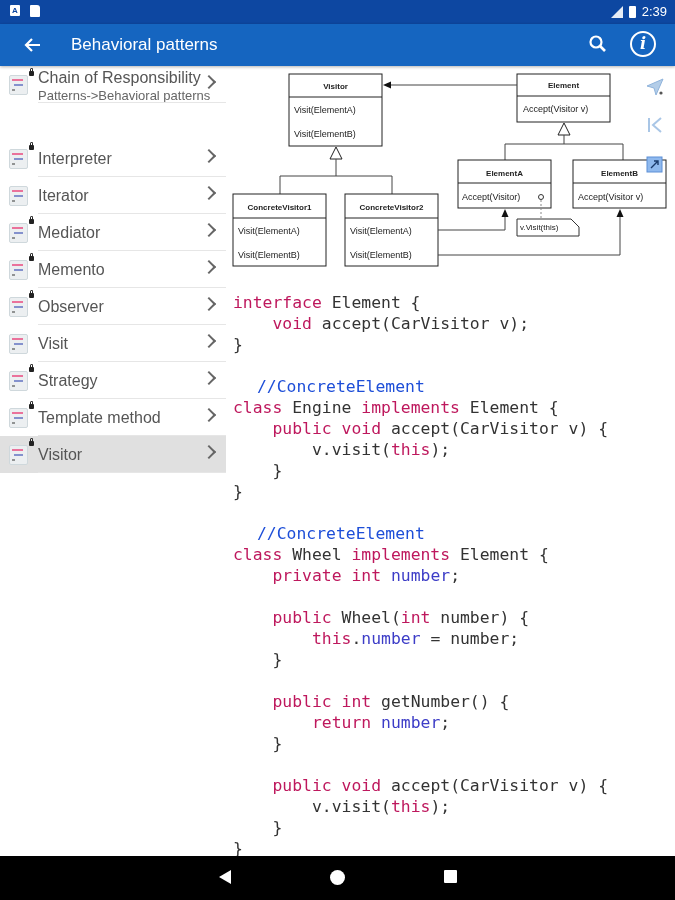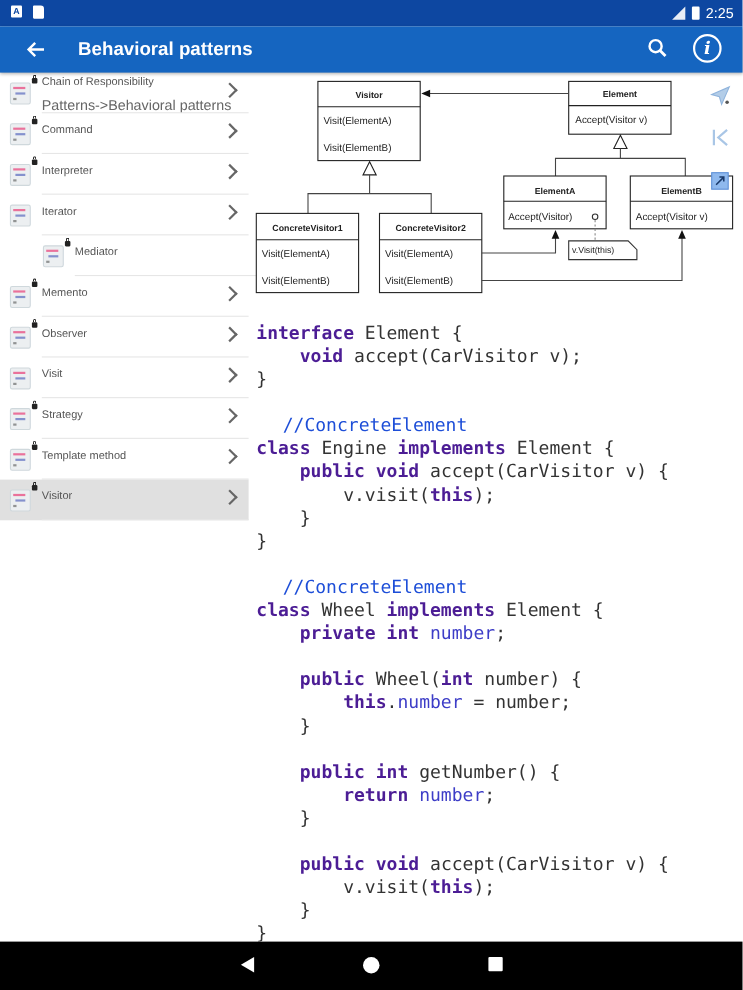--- a/index.html
+++ b/index.html
@@ -6,65 +6,65 @@
   html, body { width: 675px; height: 900px; overflow: hidden; background: #ffffff; font-family: "Liberation Sans", sans-serif; }
   .status-bar { position: absolute; left: 0; top: 0; width: 675px; height: 24px; background: #0d47a1; color: #fff; }
   .status-bar .left { position: absolute; left: 10px; top: 5px; display: flex; gap: 10px; }
   .status-bar .right { position: absolute; right: 8px; top: 4px; display: flex; gap: 6px; align-items: center; font-size: 13px; }
   .sb-a { width: 10px; height: 11px; background: #fff; color: #0d47a1; font-size: 8px; font-weight: bold; text-align: center; line-height: 11px; border-radius: 1px; }
   .sb-sd { width: 10px; height: 12px; background: #fff; border-radius: 1px 3px 1px 1px; }
   .sb-signal { width: 0; height: 0; border-left: 12px solid transparent; border-bottom: 12px solid #fff; opacity: 0.9; }
   .sb-battery { width: 7px; height: 12px; background: #fff; border-radius: 1px; }
   .app-bar { position: absolute; left: 0; top: 24px; width: 675px; height: 42px; background: #1565c0; color: #fff; box-shadow: 0 1px 3px rgba(0,0,0,0.3); z-index: 2; }
   .back-btn { position: absolute; left: 20px; top: 8px; width: 26px; height: 26px; font-size: 22px; line-height: 24px; text-align: center; cursor: pointer; }
-  .title { position: absolute; left: 71px; top: 11px; font-size: 17px; font-weight: bold; text-align: center; }
+  .title { position: absolute; left: 71px; top: 11px; font-size: 17px; font-weight: normal; text-align: center; }
   .search-btn { position: absolute; left: 586px; top: 8px; width: 24px; height: 24px; cursor: pointer; }
   .info-btn { position: absolute; left: 630px; top: 7px; width: 26px; height: 26px; border: 2px solid #fff; border-radius: 50%; text-align: center; font-family: "DejaVu Serif", serif; font-style: italic; font-weight: bold; font-size: 16px; line-height: 22px; cursor: pointer; }
   .sidebar { position: absolute; left: 0; top: 66px; width: 226px; height: 790px; background: #fff; }
   .list-item { position: absolute; left: 0; width: 226px; height: 37px; cursor: pointer; }
   .list-item.selected { background: #e0e0e0; }
   .list-item .divider { position: absolute; left: 38px; right: 0; bottom: 0; height: 1px; background: #e6e6e6; }
   .item-icon { position: absolute; left: 9px; top: 9px; width: 19px; height: 20px; background: #eceff1; border: 1px solid #cfd8dc; border-radius: 2px; }
   .item-icon .l1 { position: absolute; left: 2px; top: 3px; width: 11px; height: 2px; background: #e91e63; opacity: 0.6; }
   .item-icon .l2 { position: absolute; left: 4px; top: 8px; width: 9px; height: 2px; background: #3f51b5; opacity: 0.6; }
   .item-icon .l3 { position: absolute; left: 2px; top: 13px; width: 3px; height: 2px; background: #555; opacity: 0.6; }
   .lock-icon { position: absolute; left: 29px; top: 5px; width: 5px; height: 5px; background: #222; border-radius: 1px; }
   .lock-icon::before { content: ""; position: absolute; left: 1px; top: -3px; width: 3px; height: 3px; border: 1px solid #222; border-bottom: none; border-radius: 2px 2px 0 0; box-sizing: border-box; }
-  .item-label { position: absolute; left: 38px; top: 10px; font-size: 10px; color: #555; }
+  .item-label { position: absolute; left: 38px; top: 10px; font-size: 16px; color: #555; }
   .item-label.two-line { top: 3px; }
   .item-sub { position: absolute; left: 38px; top: 22px; font-size: 13px; color: #666; }
   .chevron { position: absolute; left: 204px; top: 11px; width: 10px; height: 10px; border-right: 2px solid #666; border-top: 2px solid #666; transform: rotate(45deg); }
   .content { position: absolute; left: 226px; top: 66px; width: 449px; height: 790px; overflow: hidden; }
   .uml { position: absolute; left: 0; top: 0; width: 449px; height: 210px; }
   .uml text { font-family: "Liberation Sans", sans-serif; font-size: 9px; fill: #222; }
   .uml text.bold { font-weight: bold; font-size: 8px; }
   .side-tools { position: absolute; left: 418px; top: 8px; width: 24px; }
   .tool { position: absolute; left: 0; width: 22px; height: 22px; cursor: pointer; }
   .code { position: absolute; left: 7px; top: 226px; font-family: "DejaVu Sans Mono", monospace; font-size: 16.4px; line-height: 21px; color: #333; white-space: pre; }
-  .kw { color: #4c1d95; font-weight: bold; }
+  .kw { color: #be185d; font-weight: normal; }
   .cm { color: #1d4ed8; margin-left: 24px; }
   .fld { color: #3d3dc7; }
   .nav-bar { position: absolute; left: 0; top: 856px; width: 675px; height: 44px; background: #000; }
   .nav-btn { position: absolute; top: 14px; cursor: pointer; }
   .nav-back { left: 219px; width: 0; height: 0; border-top: 7px solid transparent; border-bottom: 7px solid transparent; border-right: 12px solid #fff; }
   .nav-home { left: 330px; width: 15px; height: 15px; border-radius: 50%; background: #fff; }
   .nav-recent { left: 444px; width: 13px; height: 13px; background: #fff; border-radius: 1px; }
 </style>
 </head>
 <body>
 
 <div class="status-bar">
   <div class="left">
     <div class="sb-a">A</div>
     <div class="sb-sd"></div>
   </div>
   <div class="right">
     <div class="sb-signal"></div>
     <div class="sb-battery"></div>
-    <span>2:25</span>
+    <span>2:39</span>
   </div>
 </div>
 
 <div class="app-bar">
   <div class="back-btn">
     <svg width="20" height="20" viewBox="0 0 20 20" style="margin-top:3px">
       <path d="M17 10H4M9 4L3 10L9 16" stroke="#fff" stroke-width="2.2" fill="none"></path>
     </svg>
   </div>
   <div class="title">Behavioral patterns</div>
@@ -85,31 +85,20 @@
         <div class="l1"></div>
         <div class="l2"></div>
         <div class="l3"></div>
       </div>
       <div class="lock-icon"></div>
       <div class="item-label two-line">Chain of Responsibility</div>
       <div class="item-sub">Patterns-&gt;Behavioral patterns</div>
       <div class="chevron"></div>
       <div class="divider"></div>
     </div>
-    <div class="list-item" style="top: 37px;">
-      <div class="item-icon">
-        <div class="l1"></div>
-        <div class="l2"></div>
-        <div class="l3"></div>
-      </div>
-      <div class="lock-icon"></div>
-      <div class="item-label">Command</div>
-      <div class="chevron"></div>
-      <div class="divider"></div>
-    </div>
     <div class="list-item" style="top: 74px;">
       <div class="item-icon">
         <div class="l1"></div>
         <div class="l2"></div>
         <div class="l3"></div>
       </div>
       <div class="lock-icon"></div>
       <div class="item-label">Interpreter</div>
       <div class="chevron"></div>
       <div class="divider"></div>
@@ -117,21 +106,21 @@
     <div class="list-item" style="top: 111px;">
       <div class="item-icon">
         <div class="l1"></div>
         <div class="l2"></div>
         <div class="l3"></div>
       </div>
       <div class="item-label">Iterator</div>
       <div class="chevron"></div>
       <div class="divider"></div>
     </div>
-    <div class="list-item" style="top: 148px; margin-left: 30px;">
+    <div class="list-item" style="top: 148px;">
       <div class="item-icon">
         <div class="l1"></div>
         <div class="l2"></div>
         <div class="l3"></div>
       </div>
       <div class="lock-icon"></div>
       <div class="item-label">Mediator</div>
       <div class="chevron"></div>
       <div class="divider"></div>
     </div>

